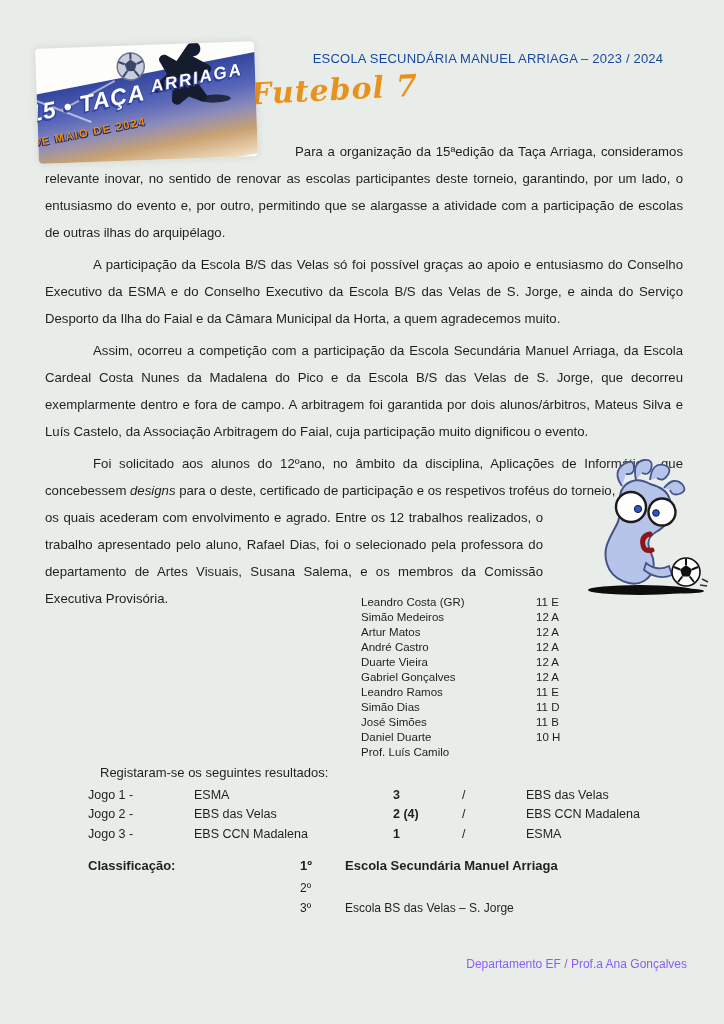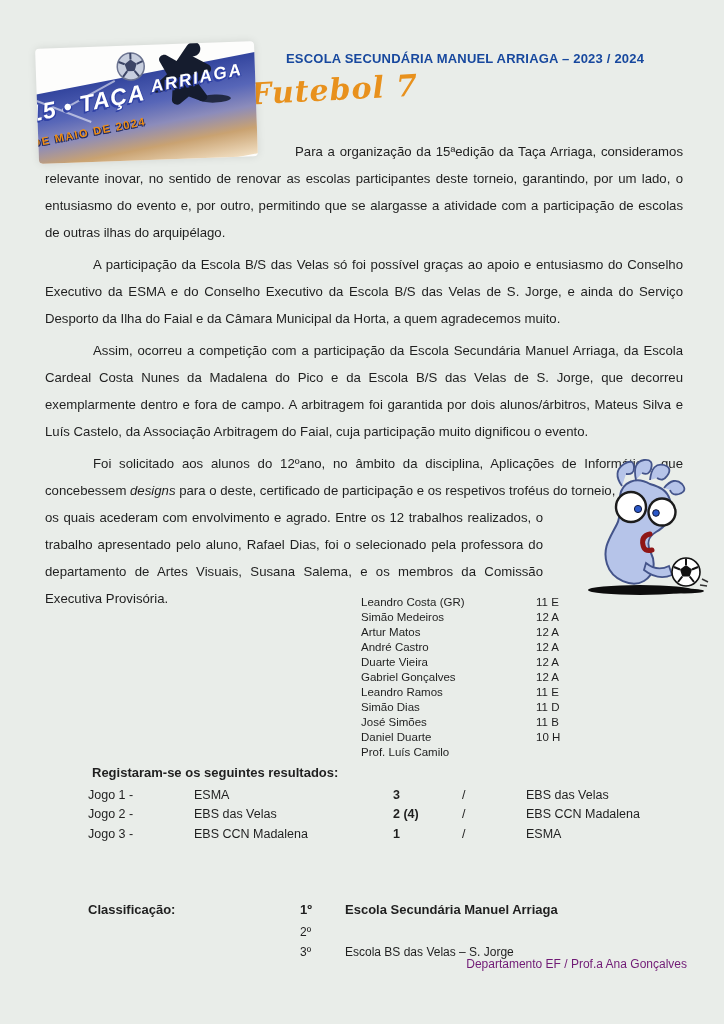--- a/index.html
+++ b/index.html
@@ -5,21 +5,21 @@
   html,body { margin:0; padding:0; }
   .page {
     position:relative; width:724px; height:1024px;
     background:#e9ede9; overflow:hidden;
     font-family:"Liberation Sans", sans-serif; color:#1f1f1f;
   }
 
   
   .doc-title {
     position:absolute; left:286px; top:51px; width:404px;
-    text-align:left; font-size:13px; font-weight:bold;
+    text-align:center; font-size:13px; font-weight:normal;
     color:#17489e; letter-spacing:.2px;
   }
   .futebol {
     position:absolute; left:250px; top:72px;
     font-family:"DejaVu Serif", serif; font-style:italic; font-weight:bold;
     font-size:30px; color:#e8911d; transform:rotate(-3deg);
     letter-spacing:1px; white-space:nowrap;
   }
 
   
@@ -67,37 +67,37 @@
 
   
   .team-list {
     position:absolute; left:361px; top:595px;
     display:grid; grid-template-columns:175px 60px; grid-auto-rows:15px;
     font-size:11.5px; line-height:15px;
   }
 
   
   .results { position:absolute; left:88px; top:765px; width:570px; }
-  .res-heading { font-weight:bold; font-size:13px; margin:0 0 5px 4px; }
+  .res-heading { font-weight:normal; font-size:13px; margin:0 0 5px 12px; }
   .res-row {
     display:grid; grid-template-columns:82px 175px 45px 40px 175px 45px;
     height:19.5px; font-size:12.5px; align-items:center;gap:24px;
   }
   .res-score { font-weight:bold; }
 
   
-  .classification { position:absolute; left:88px; top:858px; width:570px;margin-top:44px; }
+  .classification { position:absolute; left:88px; top:858px; width:570px; }
   .class-row { display:grid; grid-template-columns:212px 45px 313px; align-items:baseline; }
   .class-row.first { font-size:13px; font-weight:bold; height:23px; }
   .class-row.rest  { font-size:12px; height:19.5px; }
 
   
   .footer {
     position:absolute; right:37px; top:957px;
-    font-size:12px; color:#701a75;
+    font-size:12px; color:#8b5cf6;
   }
 </style>
 </head>
 <body>
 
 <div class="page">
 
   <div class="doc-title">ESCOLA SECUNDÁRIA MANUEL ARRIAGA – 2023 / 2024</div>
   <div class="futebol">Futebol 7</div>
 

